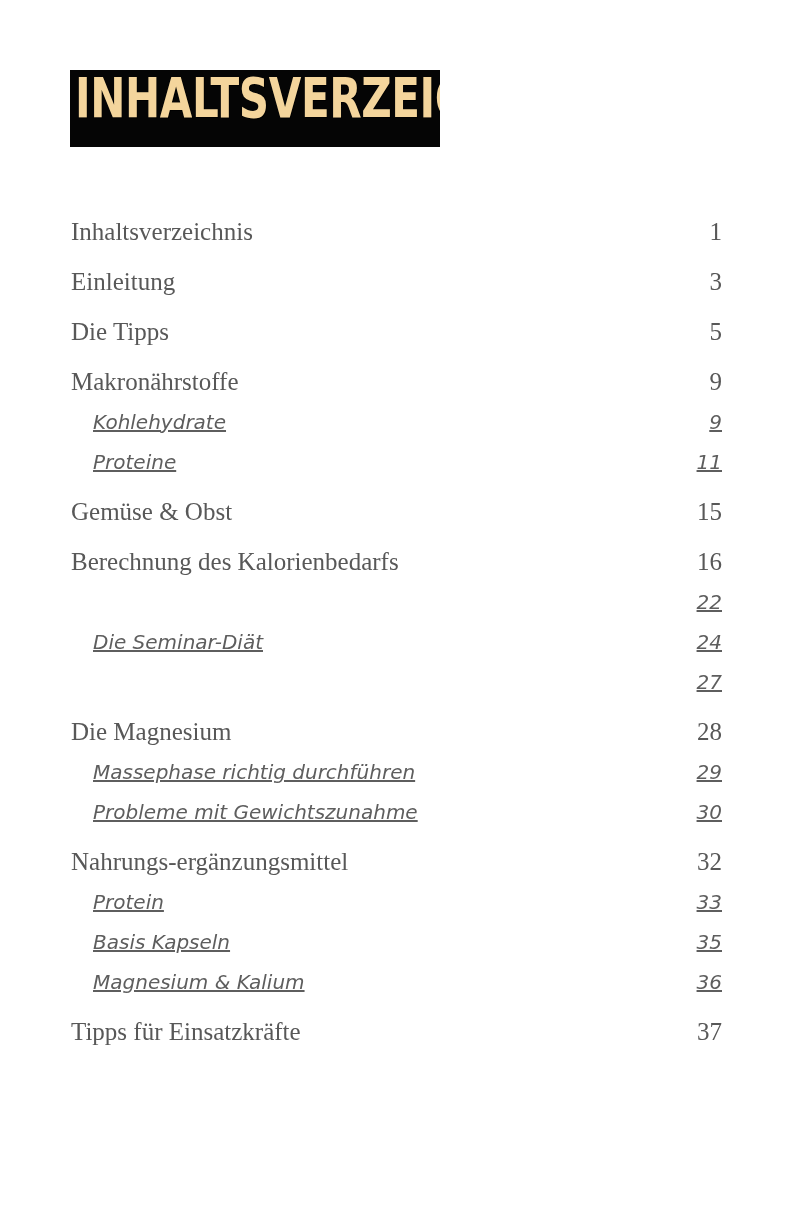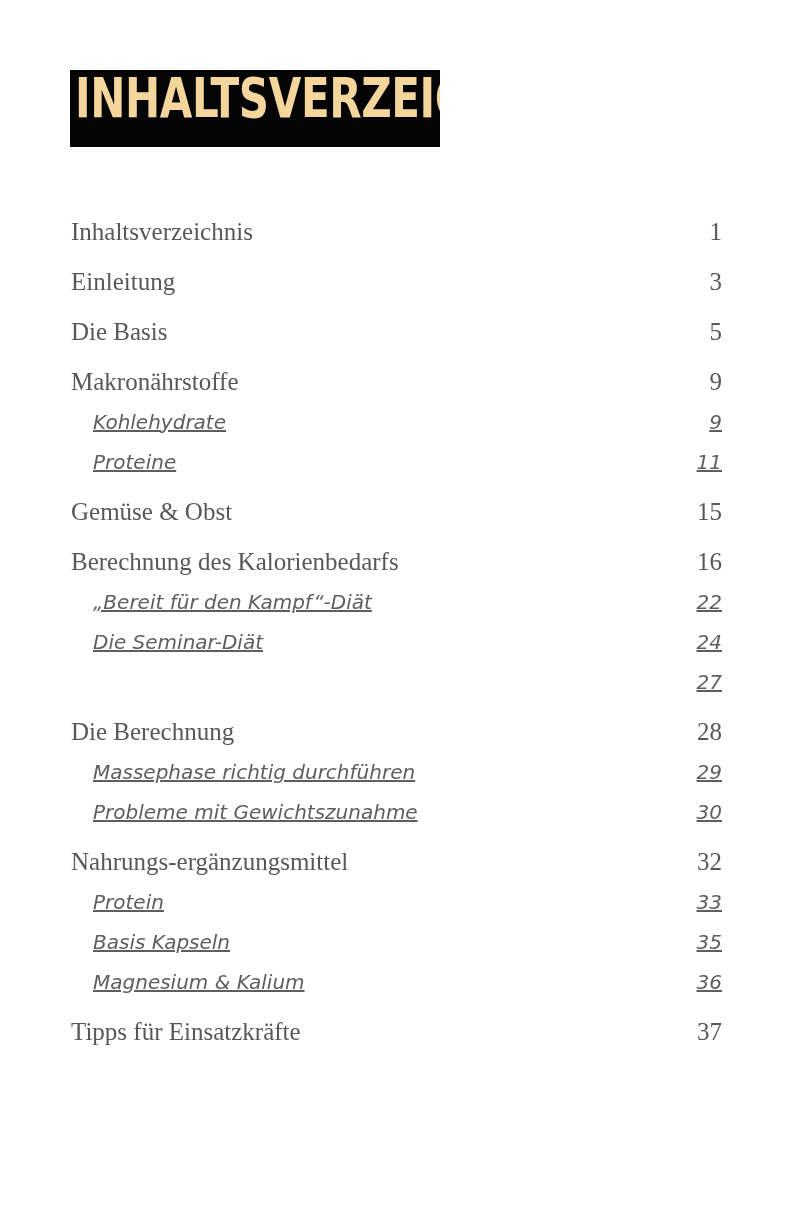--- a/index.html
+++ b/index.html
@@ -127,21 +127,21 @@
         <span class="label">Inhaltsverzeichnis</span>
         <span class="filler"></span>
         <span class="page-num">1</span>
       </div>
       <div class="toc-row level-1">
         <span class="label">Einleitung</span>
         <span class="filler"></span>
         <span class="page-num">3</span>
       </div>
       <div class="toc-row level-1">
-        <span class="label">Die Basis</span>
+        <span class="label">Die Tipps</span>
         <span class="filler"></span>
         <span class="page-num">5</span>
       </div>
       <div class="toc-row level-1">
         <span class="label">Makronährstoffe</span>
         <span class="filler"></span>
         <span class="page-num">9</span>
       </div>
       <div class="toc-row level-2">
         <span class="label">Kohlehydrate</span>
@@ -157,35 +157,34 @@
         <span class="label">Gemüse &amp; Obst</span>
         <span class="filler"></span>
         <span class="page-num">15</span>
       </div>
       <div class="toc-row level-1">
         <span class="label">Berechnung des Kalorienbedarfs</span>
         <span class="filler"></span>
         <span class="page-num">16</span>
       </div>
       <div class="toc-row level-2">
-        <span class="label">„Bereit für den Kampf“-Diät</span>
         <span class="filler"></span>
         <span class="page-num">22</span>
       </div>
       <div class="toc-row level-2">
         <span class="label">Die Seminar-Diät</span>
         <span class="filler"></span>
         <span class="page-num">24</span>
       </div>
       <div class="toc-row level-2">
         <span class="filler"></span>
         <span class="page-num">27</span>
       </div>
       <div class="toc-row level-1">
-        <span class="label">Die Berechnung</span>
+        <span class="label">Die Magnesium</span>
         <span class="filler"></span>
         <span class="page-num">28</span>
       </div>
       <div class="toc-row level-2">
         <span class="label">Massephase richtig durchführen</span>
         <span class="filler"></span>
         <span class="page-num">29</span>
       </div>
       <div class="toc-row level-2">
         <span class="label">Probleme mit Gewichtszunahme</span>

